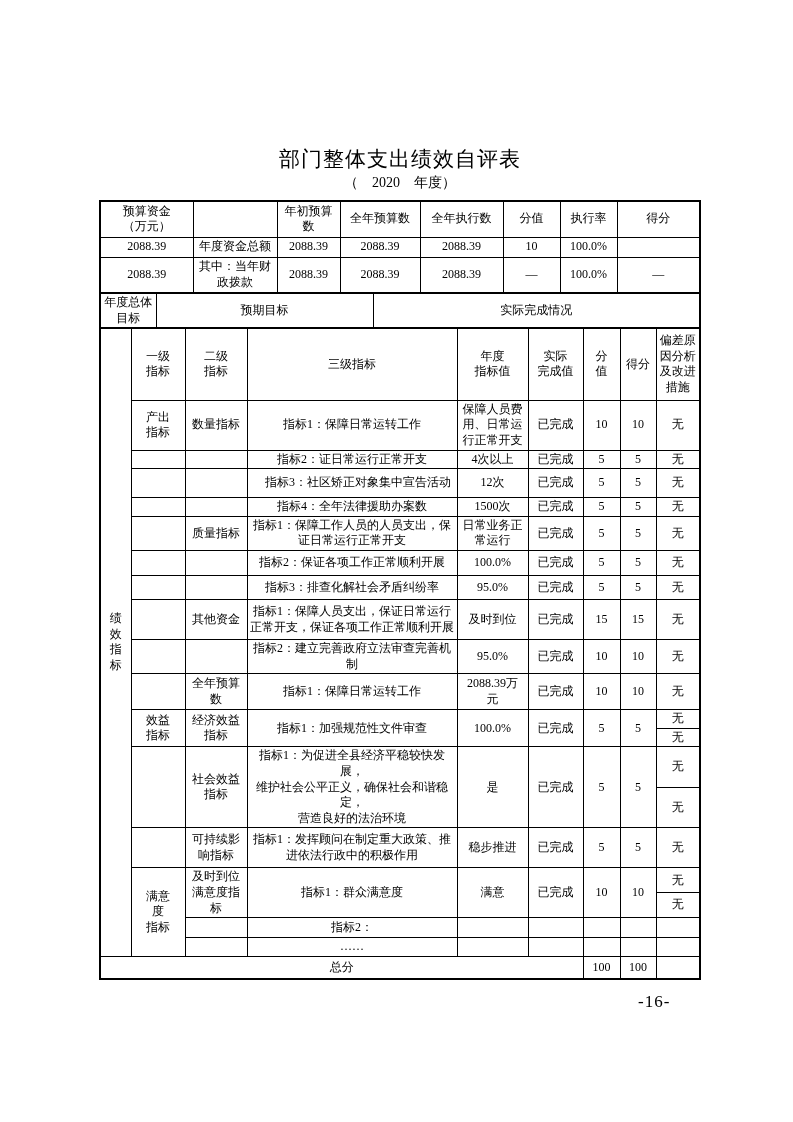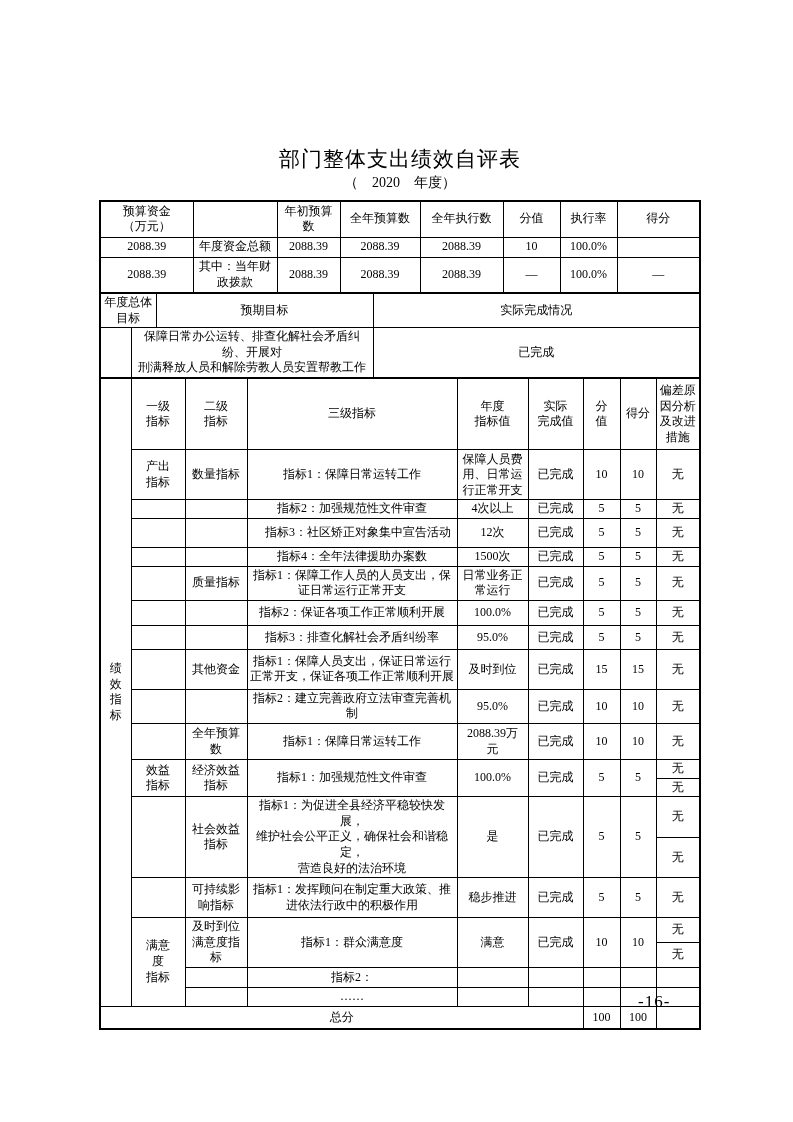--- a/index.html
+++ b/index.html
@@ -88,26 +88,20 @@
           <col style="width:25px">
           <col style="width:217px">
           <col style="width:327px">
         </colgroup>
       <tbody>
           <tr style="height:29px">
         <td colspan="2">年度总体
 目标</td>
         <td>预期目标</td>
         <td>实际完成情况</td>
-      </tr>
-      <tr style="height:30px">
-        <td></td>
-        <td colspan="2" class="t-goal">保障日常办公运转、排查化解社会矛盾纠纷、开展对
-刑满释放人员和解除劳教人员安置帮教工作</td>
-        <td>已完成</td>
       </tr>
     </tbody>
       </table>
 
     <table class="tbl">
       <colgroup>
           <col style="width:31px">
           <col style="width:54px">
           <col style="width:62px">
           <col style="width:210px">
@@ -146,21 +140,21 @@
 用、日常运
 行正常开支</td>
         <td>已完成</td>
         <td>10</td>
         <td>10</td>
         <td>无</td>
       </tr>
       <tr style="height:18px">
         <td></td>
         <td></td>
-        <td class="c-l3">指标2：加强规范性文件审查</td>
+        <td class="c-l3">指标2：证日常运行正常开支</td>
         <td>4次以上</td>
         <td>已完成</td>
         <td>5</td>
         <td>5</td>
         <td>无</td>
       </tr>
       <tr style="height:29px">
         <td></td>
         <td></td>
         <td class="c-l3">　指标3：社区矫正对象集中宣告活动</td>

